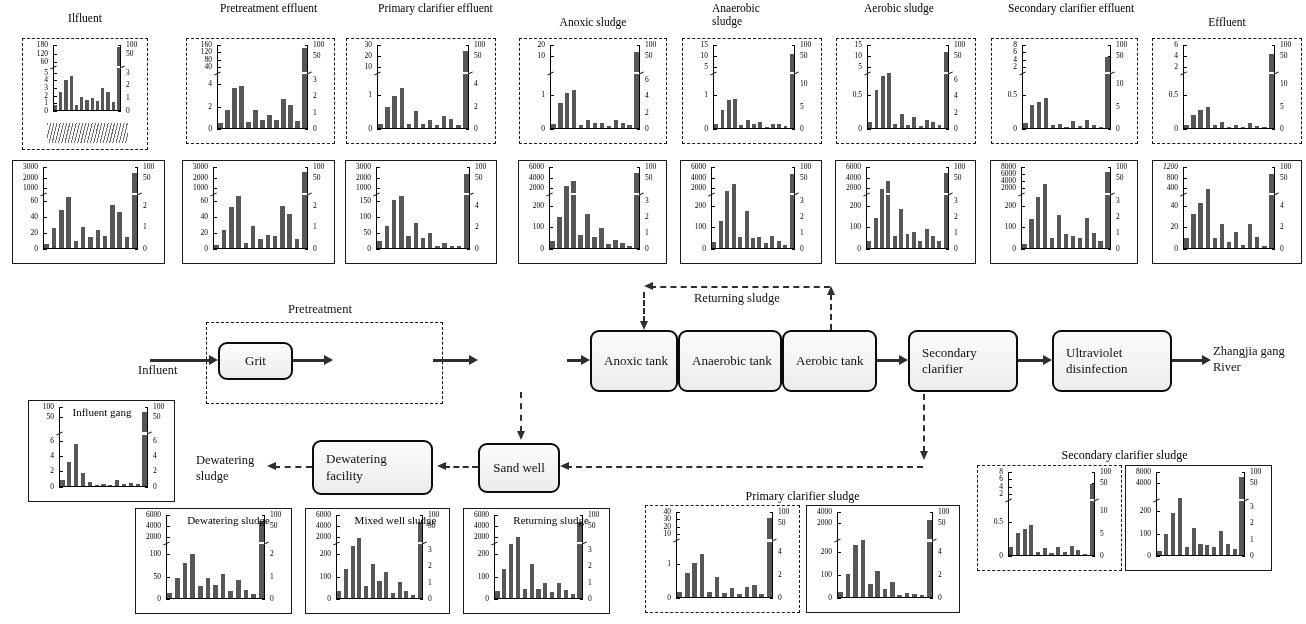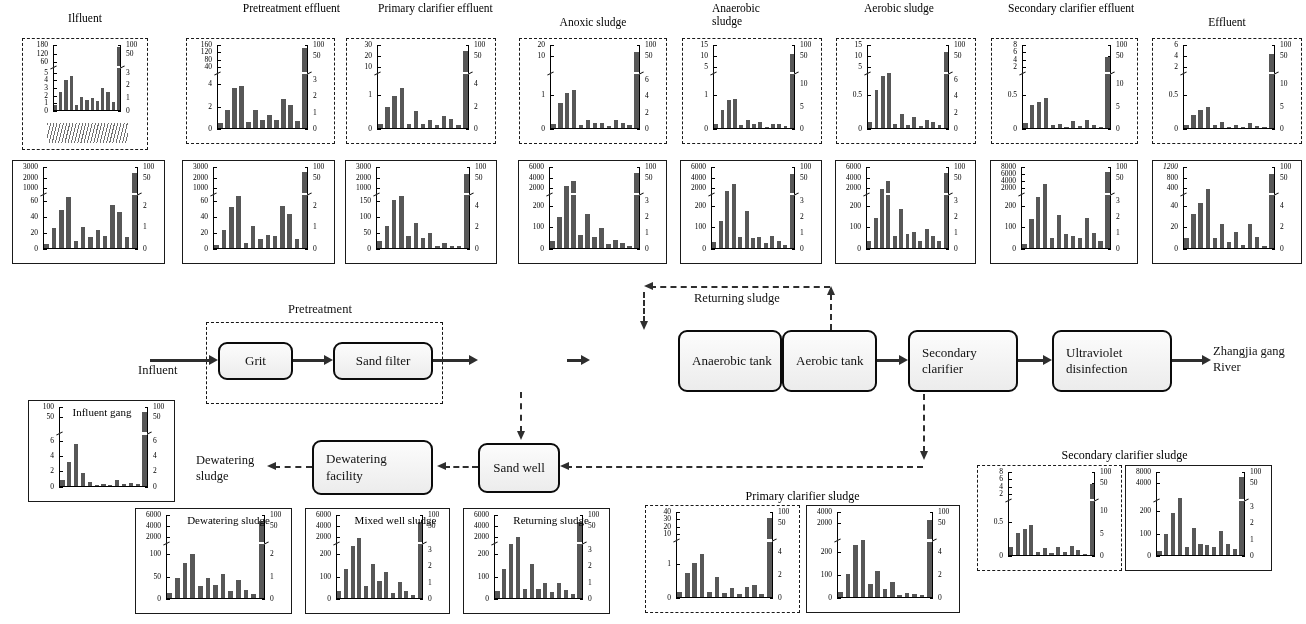--- a/index.html
+++ b/index.html
@@ -44,21 +44,21 @@
 <div id="figure">
 
   <div class="group-label" style="left:645px;top:489px;width:315px;">Primary clarifier sludge</div>
   <div class="group-label" style="left:977px;top:448px;width:295px;">Secondary clarifier sludge</div>
 
   <div class="pbox" style="left:206px;top:322px;width:237px;height:82px;"></div>
   <div class="flabel" style="left:288px;top:301px;width:110px;">Pretreatment</div>
 
   <div class="flabel" style="left:138px;top:362px;width:52px;">Influent</div>
   <div class="fnode" style="left:218px;top:342px;width:75px;height:38px;">Grit</div>
-  <div class="fnode" style="left:333px;top:342px;width:100px;height:38px;">Sand filter</div>
+  <div class="fnode ta-l" style="left:590px;top:330px;width:88px;height:62px;">Anoxic tank</div>
   <div class="fnode ta-l" style="left:678px;top:330px;width:104px;height:62px;">Anaerobic tank</div>
   <div class="fnode ta-l" style="left:782px;top:330px;width:95px;height:62px;">Aerobic tank</div>
   <div class="fnode ta-l" style="left:908px;top:330px;width:110px;height:62px;">Secondary clarifier</div>
   <div class="fnode ta-l" style="left:1052px;top:330px;width:120px;height:62px;">Ultraviolet disinfection</div>
   <div class="flabel" style="left:1213px;top:343px;width:85px;">Zhangjia gang River</div>
   <div class="fnode" style="left:478px;top:443px;width:82px;height:50px;">Sand well</div>
   <div class="fnode ta-l" style="left:312px;top:440px;width:121px;height:55px;">Dewatering facility</div>
   <div class="flabel" style="left:196px;top:452px;width:85px;">Dewatering sludge</div>
   <div class="flabel" style="left:694px;top:290px;width:110px;">Returning sludge</div>
 
@@ -196,21 +196,21 @@
         <div class="bar" style="left: 50.33px; width: 4.34px; height: 12.6px; background: rgb(87, 87, 87);"></div>
         <div class="bar" style="left: 57.33px; width: 4.34px; height: 8.4px; background: rgb(87, 87, 87);"></div>
         <div class="bar" style="left: 64.33px; width: 4.34px; height: 28.56px; background: rgb(87, 87, 87);"></div>
         <div class="bar" style="left: 71.33px; width: 4.34px; height: 22.68px; background: rgb(87, 87, 87);"></div>
         <div class="bar" style="left: 78.33px; width: 4.34px; height: 6.72px; background: rgb(87, 87, 87);"></div>
         <div class="bar" style="left: 85.33px; width: 4.34px; height: 79.8px; background: rgb(87, 87, 87);">
           <div class="notch" style="top: 23.52px;"></div>
         </div>
       </div>
     </div>
-    <div class="chart-title" style="left: 220px; top: 2px; width: 120px; text-align: right;">Pretreatment effluent</div>
+    <div class="chart-title" style="left: 220px; top: 2px; width: 120px; text-align: left;">Pretreatment effluent</div>
     <div class="chart-box dashed" style="left: 346px; top: 38px; width: 150px; height: 106px;">
       <div class="plot" style="left: 30px; top: 6px; width: 92px; height: 84px;">
         <div class="ax" style="left: 0px;"></div>
         <div class="ax" style="left: 91px;"></div>
         <div class="base"></div>
         <div class="tickmark" style="left: 0px; top: 0px;"></div>
         <div class="ticklab" style="top: 0px; right: 97px;">30</div>
         <div class="tickmark" style="left: 0px; top: 10.92px;"></div>
         <div class="ticklab" style="top: 10.92px; right: 97px;">20</div>
         <div class="tickmark" style="left: 0px; top: 21.84px;"></div>

